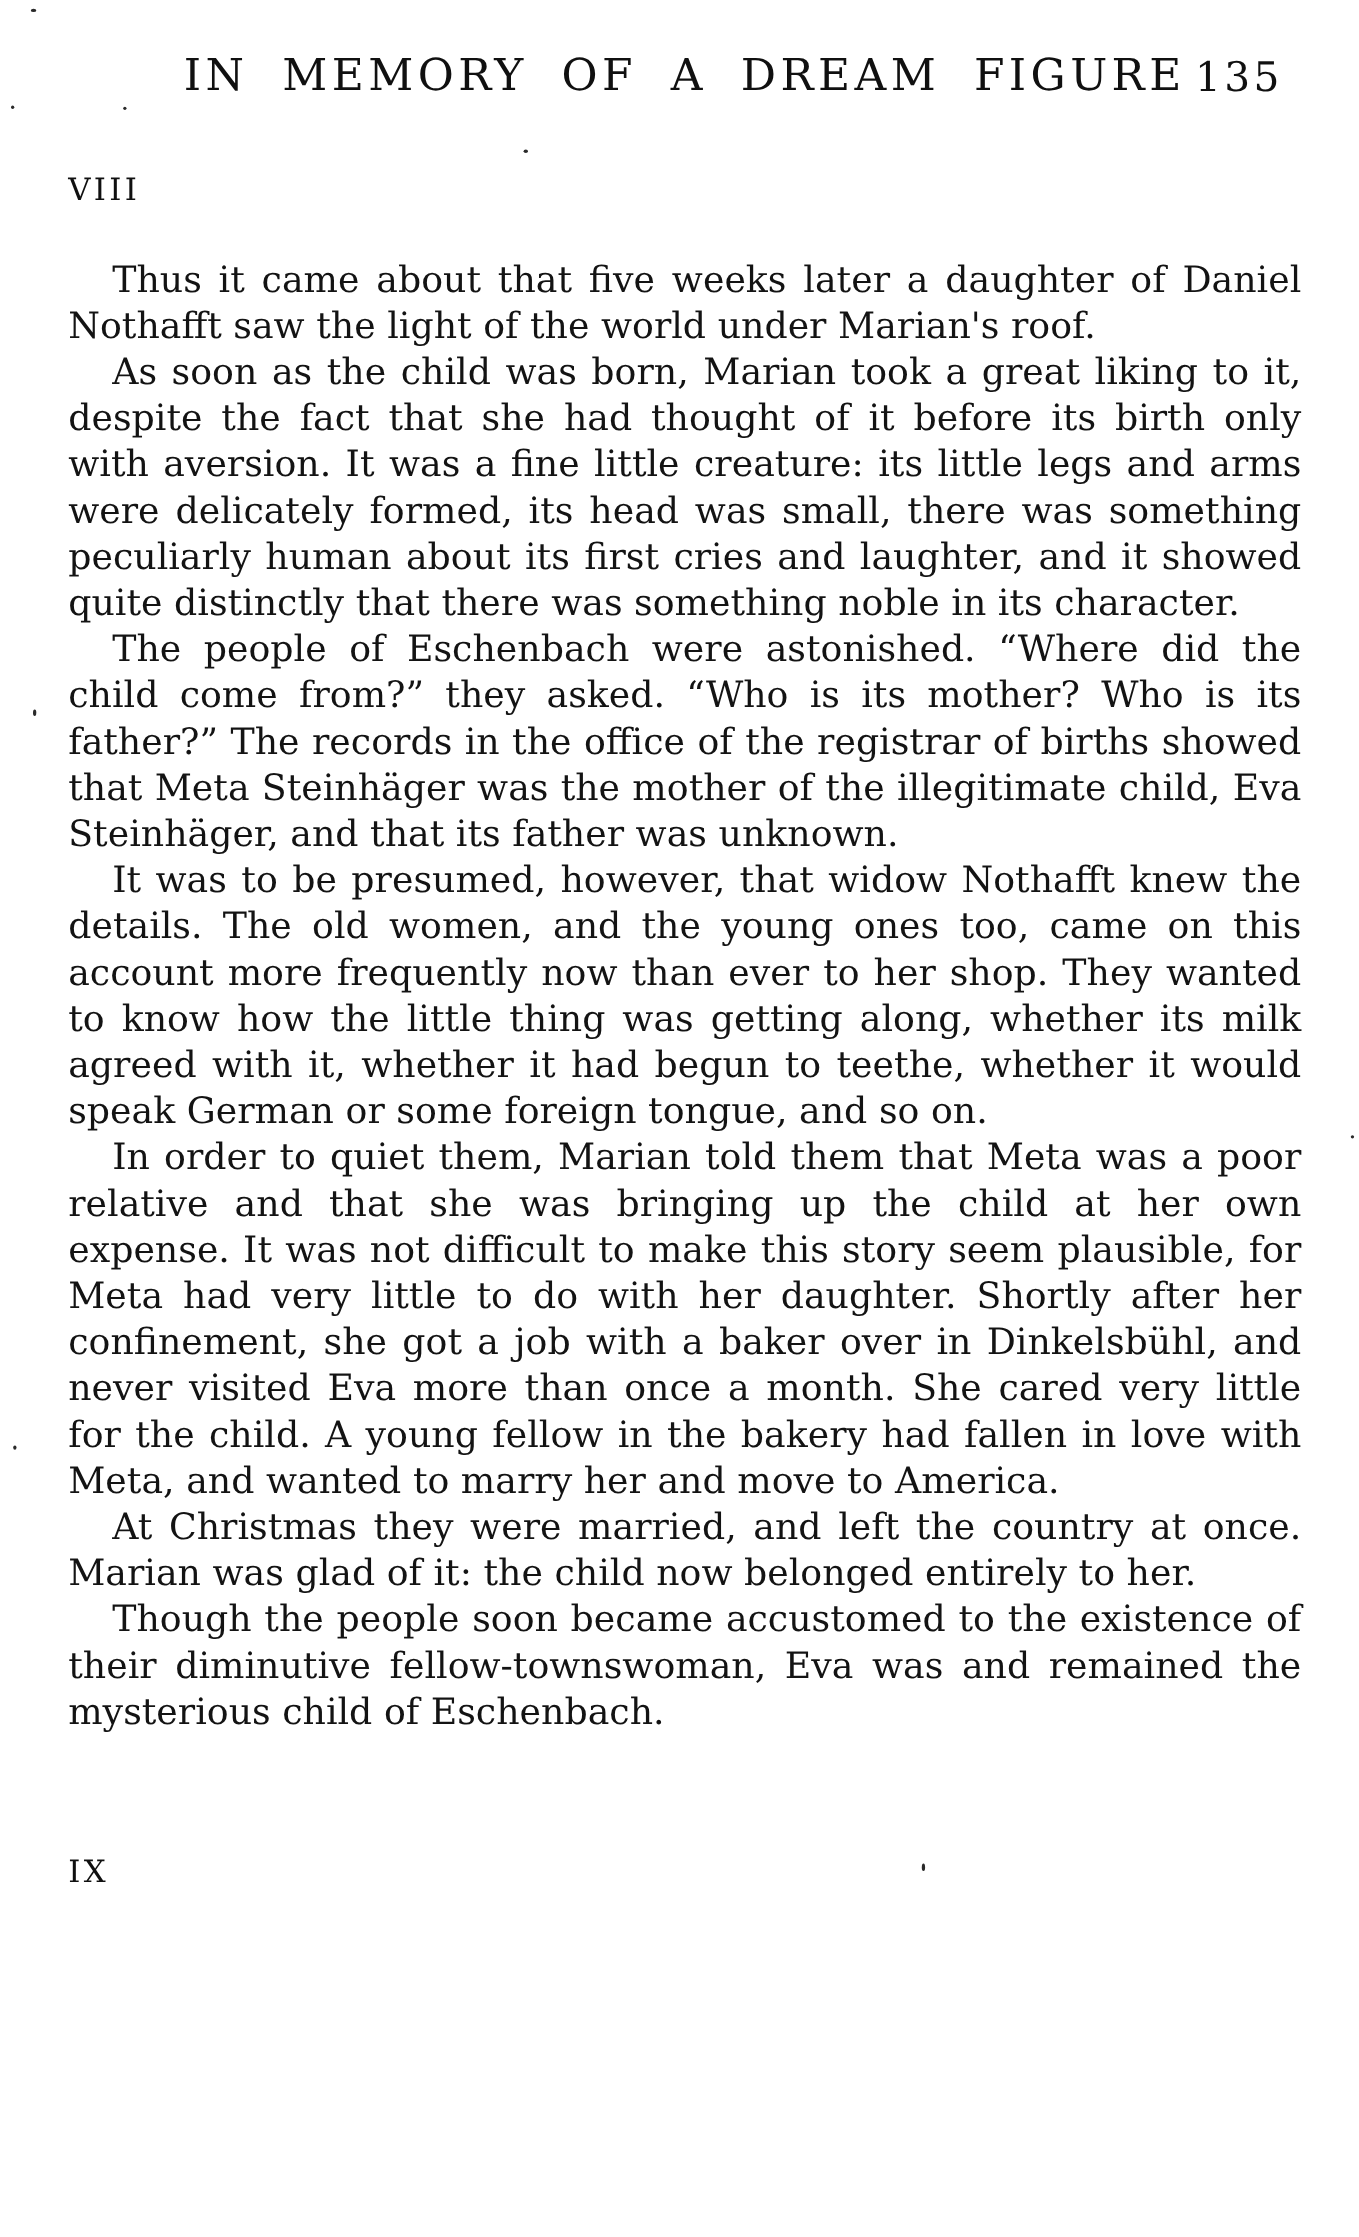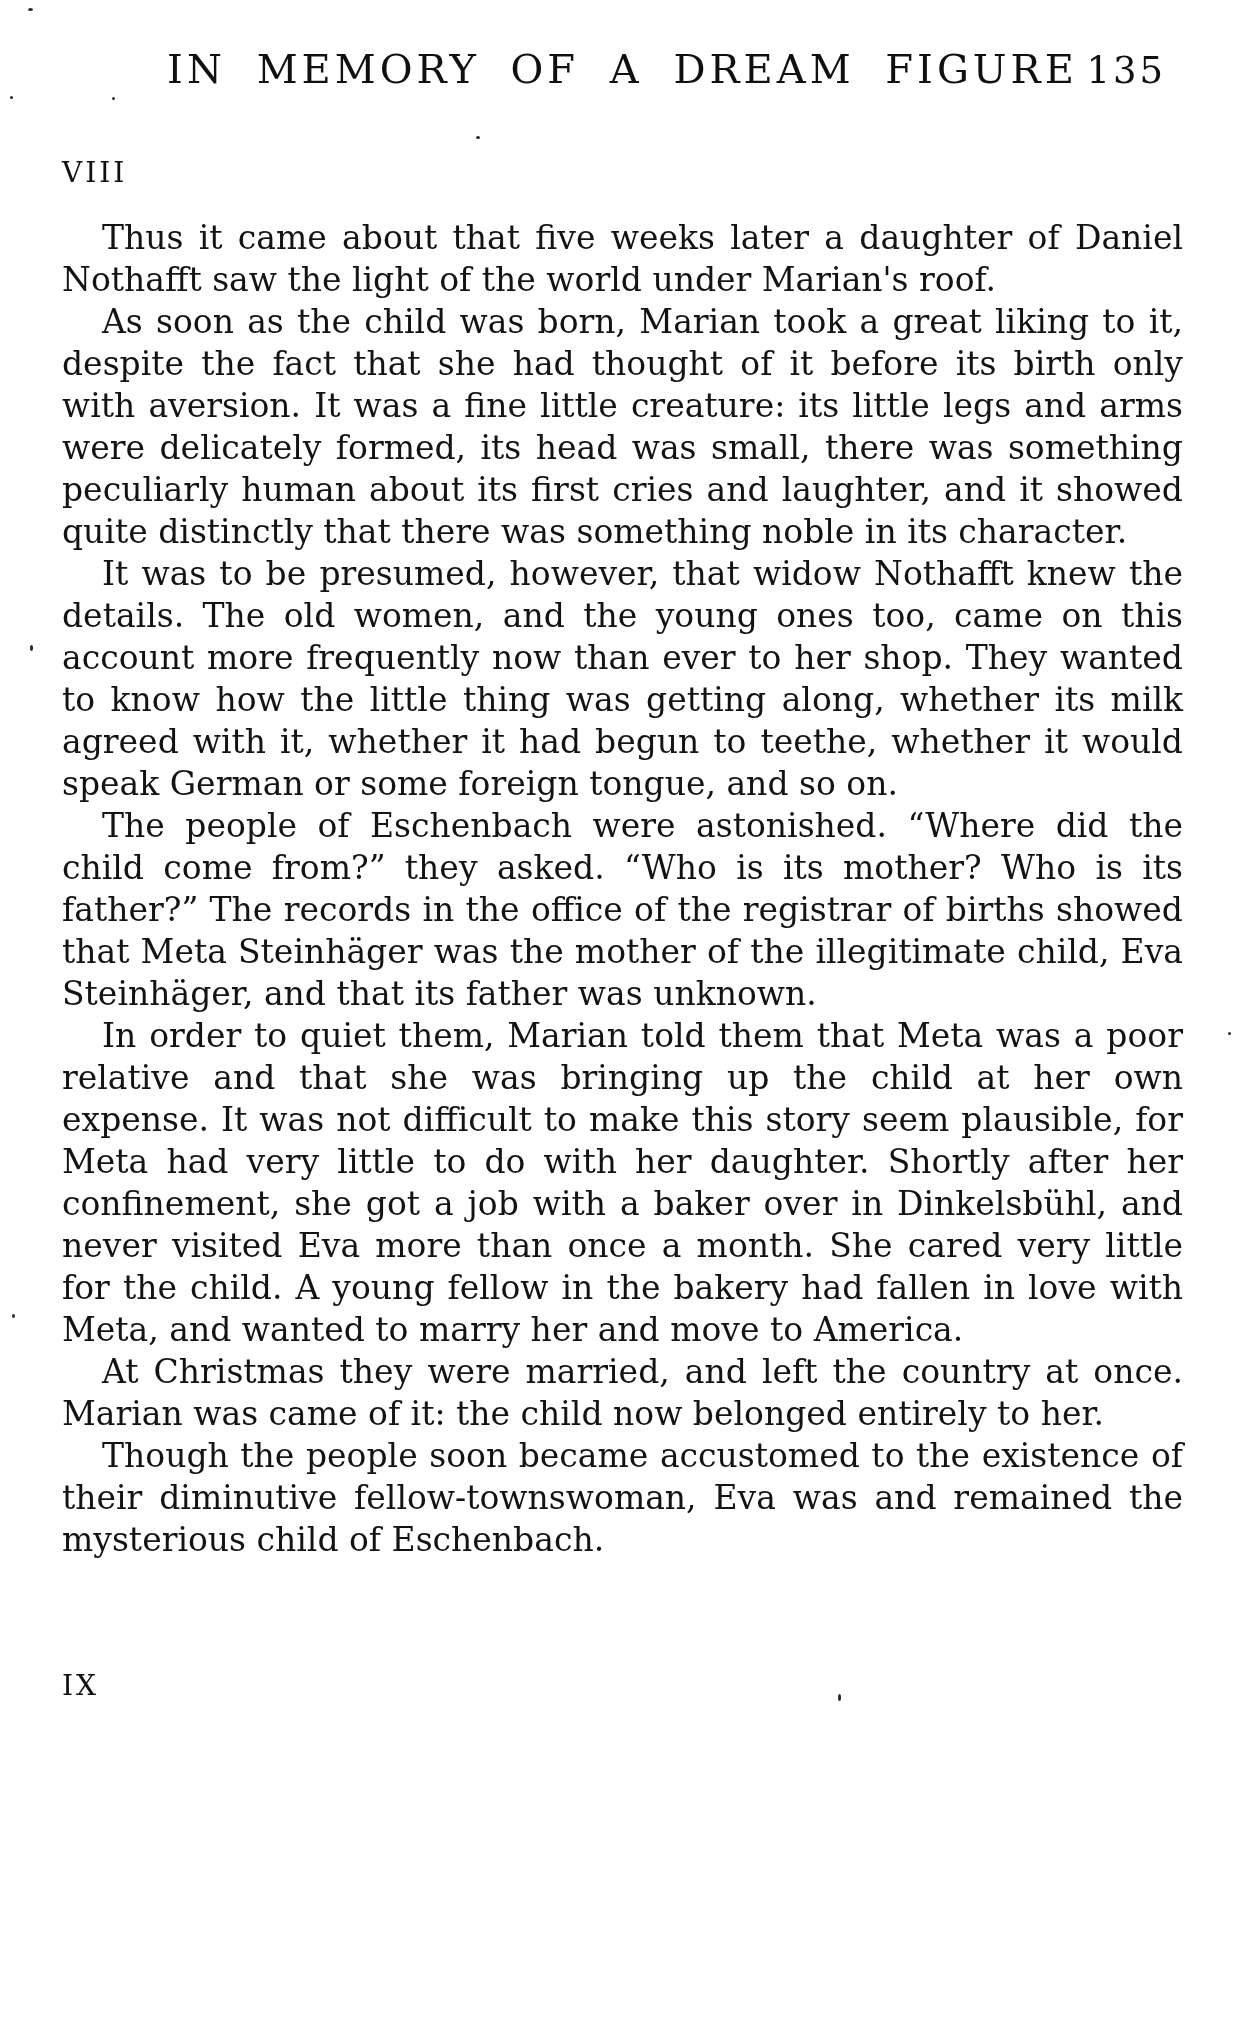--- a/index.html
+++ b/index.html
@@ -40,21 +40,21 @@
     text-align: left;
     font-size: 28px;
     letter-spacing: 3px;
     margin-top: 64px;
     color: #101010;
   }
   .section-heading.ix {
     margin-top: 108px;
   }
   .body-text {
-    margin-top: 28px;
+    margin-top: 44px;
     font-size: 33px;
     line-height: 42px;
     text-align: justify;
     color: #131313;
   }
   .body-text.ix {
     margin-top: 34px;
   }
   .body-text p {
     margin: 0;
@@ -74,24 +74,24 @@
   <div class="running-header">
     <span>IN MEMORY OF A DREAM FIGURE</span>
     <span class="page-number">135</span>
   </div>
 
   <div class="section-heading">VIII</div>
 
   <div class="body-text">
     <p>Thus it came about that five weeks later a daughter of Daniel Nothafft saw the light of the world under Marian's roof.</p>
     <p>As soon as the child was born, Marian took a great liking to it, despite the fact that she had thought of it before its birth only with aversion.  It was a fine little creature: its little legs and arms were delicately formed, its head was small, there was something peculiarly human about its first cries and laughter, and it showed quite distinctly that there was something noble in its character.</p>
+    <p>The people of Eschenbach were astonished.  “Where did the child come from?” they asked.  “Who is its mother?  Who is its father?”   The records in the office of the registrar of births showed that Meta Steinhäger was the mother of the illegitimate child, Eva Steinhäger, and that its father was unknown.</p>
     <p>It was to be presumed, however, that widow Nothafft knew the details.  The old women, and the young ones too, came on this account more frequently now than ever to her shop.  They wanted to know how the little thing was getting along, whether its milk agreed with it, whether it had begun to teethe, whether it would speak German or some foreign tongue, and so on.</p>
-    <p>The people of Eschenbach were astonished.  “Where did the child come from?” they asked.  “Who is its mother?  Who is its father?”   The records in the office of the registrar of births showed that Meta Steinhäger was the mother of the illegitimate child, Eva Steinhäger, and that its father was unknown.</p>
     <p>In order to quiet them, Marian told them that Meta was a poor relative and that she was bringing up the child at her own expense.  It was not difficult to make this story seem plausible, for Meta had very little to do with her daughter.  Shortly after her confinement, she got a job with a baker over in Dinkelsbühl, and never visited Eva more than once a month.  She cared very little for the child.  A young fellow in the bakery had fallen in love with Meta, and wanted to marry her and move to America.</p>
-    <p>At Christmas they were married, and left the country at once. Marian was came of it: the child now belonged entirely to her.</p>
+    <p>At Christmas they were married, and left the country at once. Marian was glad of it: the child now belonged entirely to her.</p>
     <p>Though the people soon became accustomed to the existence of their diminutive fellow-townswoman, Eva was and remained the mysterious child of Eschenbach.</p>
   </div>
 
   <div class="section-heading ix">IX</div>
 
 
   <div class="speck" style="left:28px;  top:8px;    width:5px; height:3px;"></div>
   <div class="speck" style="left:10px;  top:96px;   width:3px; height:3px;"></div>
   <div class="speck" style="left:112px; top:97px;   width:3px; height:3px;"></div>
   <div class="speck" style="left:476px; top:136px;  width:4px; height:3px;"></div>

